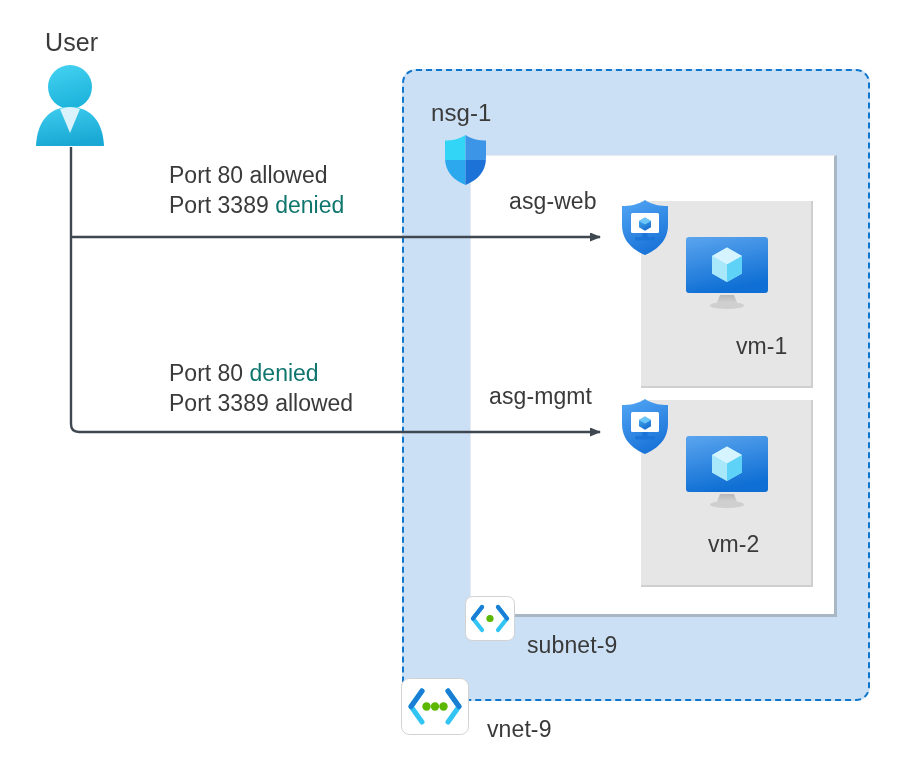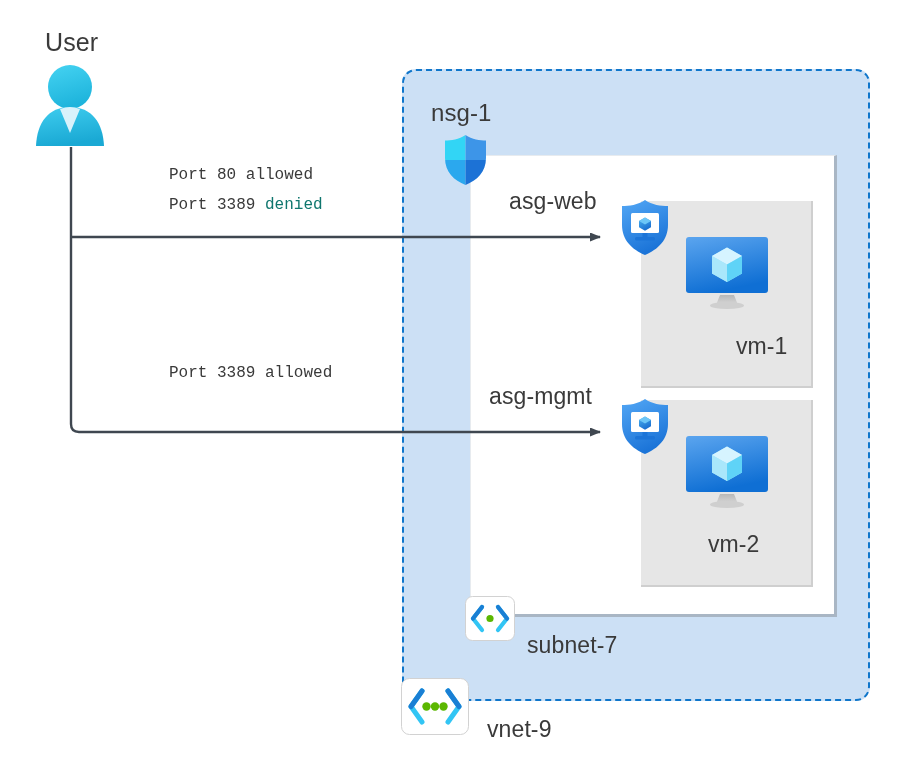--- a/index.html
+++ b/index.html
@@ -33,25 +33,24 @@
   .label-nsg  { left: 431px; top: 98px; font-size: 24px; }
   .label-asgweb  { left: 509px; top: 186px; font-size: 23px; }
   .label-asgmgmt { left: 489px; top: 381px; font-size: 23px; }
   .label-vm1 { left: 692px; top: 331px; font-size: 23px; margin-left: 44px; }
   .label-vm2 { left: 708px; top: 529px; font-size: 23px; }
   .label-subnet { left: 527px; top: 630px; font-size: 23px; }
   .label-vnet   { left: 487px; top: 714px; font-size: 23px; }
 
   .rule-block {
     position: absolute;
-    font-size: 16px;
+    font-size: 23px;
     line-height: 30px;
     color: #3a3a3a;
     white-space: nowrap;
-    font-family: Liberation Mono, monospace;
   }
   .rule-1 { left: 169px; top: 160px; }
   .rule-2 { left: 169px; top: 358px; }
   .denied { color: #0f766e; }
 
   
   .vnet-box {
     left: 402px;
     top: 69px;
     width: 468px;
@@ -134,20 +133,23 @@
     <div>
       <span>Port 80 </span><span>allowed</span>
     </div>
     <div>
       <span>Port 3389 </span><span class="denied">denied</span>
     </div>
   </div>
 
   <div class="rule-block rule-2">
     <div>
+      <span>Port 80 </span><span class="denied">denied</span>
+    </div>
+    <div>
       <span>Port 3389 </span><span>allowed</span>
     </div>
   </div>
 
   <div class="abs label label-nsg">nsg-1</div>
   <div class="abs" style="left:443px; top:134px; width:45px; height:52px;">
     <svg width="45" height="52" viewBox="0 0 45 52">
       <defs>
         <clipPath id="shieldclip">
           <path d="M22.5 1 C16 5.5 8 6.5 2 6.5 L2 24 C2 38 11 46.5 22.5 51 C34 46.5 43 38 43 24 L43 6.5 C37 6.5 29 5.5 22.5 1 Z"></path>
@@ -236,21 +238,21 @@
   <div class="abs" style="left:465px; top:596px; width:50px; height:45px;">
     <svg width="50" height="45" viewBox="0 0 50 45">
       <rect x="0.5" y="0.5" width="49" height="44" rx="7" fill="#ffffff" stroke="#d2d2d2" stroke-width="1"></rect>
       <path d="M17 11 L8 22.5 L17 34" fill="none" stroke="#32c5f4" stroke-width="4.2" stroke-linecap="round" stroke-linejoin="round"></path>
       <path d="M33 11 L42 22.5 L33 34" fill="none" stroke="#32c5f4" stroke-width="4.2" stroke-linecap="round" stroke-linejoin="round"></path>
       <path d="M17 11 L8 22.5" stroke="#1a7fd4" stroke-width="4.2" stroke-linecap="round" fill="none"></path>
       <path d="M33 11 L42 22.5" stroke="#1a7fd4" stroke-width="4.2" stroke-linecap="round" fill="none"></path>
       <circle cx="25" cy="22.5" r="3.6" fill="#5bb700"></circle>
     </svg>
   </div>
-  <div class="abs label label-subnet">subnet-7</div>
+  <div class="abs label label-subnet">subnet-9</div>
 
   <div class="abs" style="left:401px; top:678px; width:68px; height:57px;">
     <svg width="68" height="57" viewBox="0 0 68 57">
       <rect x="0.5" y="0.5" width="67" height="56" rx="8" fill="#ffffff" stroke="#d2d2d2" stroke-width="1"></rect>
       <path d="M21 13 L10 28.5 L21 44" fill="none" stroke="#32c5f4" stroke-width="5" stroke-linecap="round" stroke-linejoin="round"></path>
       <path d="M47 13 L58 28.5 L47 44" fill="none" stroke="#32c5f4" stroke-width="5" stroke-linecap="round" stroke-linejoin="round"></path>
       <path d="M21 13 L10 28.5" stroke="#1a7fd4" stroke-width="5" stroke-linecap="round" fill="none"></path>
       <path d="M47 13 L58 28.5" stroke="#1a7fd4" stroke-width="5" stroke-linecap="round" fill="none"></path>
       <circle cx="25.5" cy="28.5" r="4.2" fill="#5bb700"></circle>
       <circle cx="34" cy="28.5" r="4.2" fill="#5bb700"></circle>

